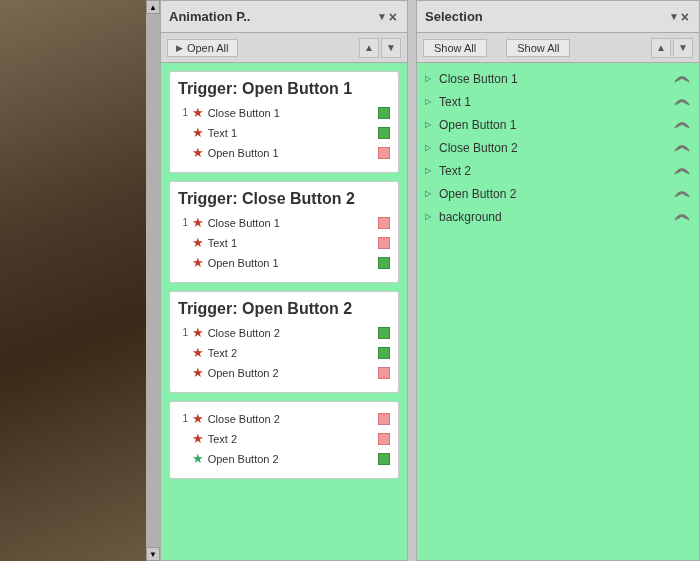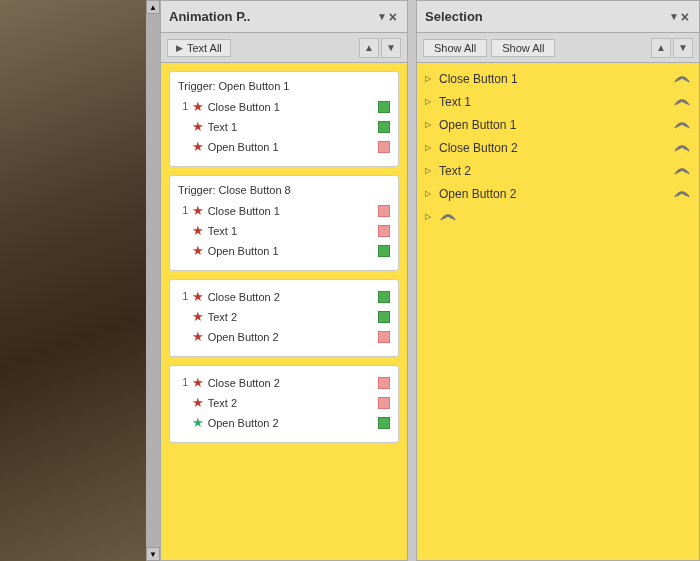--- a/index.html
+++ b/index.html
@@ -52,21 +52,21 @@
 
     
     .main-area {
       flex: 1;
       display: flex;
       flex-direction: row;
     }
 
     
     .panel {
-      background: #fde047;
+      background: #86efac;
       border: 1px solid #aaa;
       display: flex;
       flex-direction: column;
     }
 
     
     .animation-panel {
       width: 248px;
       border-right: 1px solid #aaa;
     }
@@ -162,21 +162,21 @@
       cursor: pointer;
       font-size: 10px;
       color: #555;
     }
 
     
     .selection-toolbar {
       display: flex;
       align-items: center;
       justify-content: center;
-      gap: 4px;
+      gap: 19px;
     }
 
     .sel-btn {
       background: #e8e8e8;
       border: 1px solid #bbb;
       padding: 2px 10px;
       cursor: pointer;
       font-size: 11px;
       color: #333;
     }
@@ -191,22 +191,22 @@
     
     .trigger-group {
       background: white;
       border: 1px solid #ccc;
       border-radius: 3px;
       margin-bottom: 8px;
       padding: 8px;
     }
 
     .trigger-label {
-      font-size: 11px;
-      font-weight: 400;
+      font-size: 16px;
+      font-weight: 700;
       color: #333;
       margin-bottom: 6px;
     }
 
     .anim-row {
       display: flex;
       align-items: center;
       gap: 4px;
       margin-bottom: 3px;
       padding: 1px 0;
@@ -311,21 +311,21 @@
     <div class="panel-header">
       <div class="panel-title-dropdown">
         <span class="panel-title">Animation P..</span>
         <span class="dropdown-arrow">▼</span>
       </div>
       <span class="close-btn">×</span>
     </div>
     <div class="panel-toolbar">
       <button class="play-btn">
         <span class="play-icon">▶</span>
-        <span>Text All</span>
+        <span>Open All</span>
       </button>
       <div class="toolbar-arrows">
         <div class="arrow-btn">▲</div>
         <div class="arrow-btn">▼</div>
       </div>
     </div>
 
     <div class="panel-body">
 
     <div class="trigger-group">
@@ -343,41 +343,42 @@
             <div class="color-dot-green"></div>
           </div>
           <div class="anim-row">
             <span class="anim-number"></span>
             <span class="star-red">★</span>
             <span class="anim-name">Open Button 1</span>
             <div class="color-dot-red"></div>
           </div>
         </div>
         <div class="trigger-group">
-          <div class="trigger-label">Trigger: Close Button 8</div>
+          <div class="trigger-label">Trigger: Close Button 2</div>
           <div class="anim-row">
             <span class="anim-number">1</span>
             <span class="star-red">★</span>
             <span class="anim-name">Close Button 1</span>
             <div class="color-dot-red"></div>
           </div>
           <div class="anim-row">
             <span class="anim-number"></span>
             <span class="star-red">★</span>
             <span class="anim-name">Text 1</span>
             <div class="color-dot-red"></div>
           </div>
           <div class="anim-row">
             <span class="anim-number"></span>
             <span class="star-red">★</span>
             <span class="anim-name">Open Button 1</span>
             <div class="color-dot-green"></div>
           </div>
         </div>
         <div class="trigger-group">
+          <div class="trigger-label">Trigger: Open Button 2</div>
           <div class="anim-row">
             <span class="anim-number">1</span>
             <span class="star-red">★</span>
             <span class="anim-name">Close Button 2</span>
             <div class="color-dot-green"></div>
           </div>
           <div class="anim-row">
             <span class="anim-number"></span>
             <span class="star-red">★</span>
             <span class="anim-name">Text 2</span>
@@ -483,20 +484,21 @@
           <span class="sel-play-icon">▷</span>
           <span class="sel-name">Open Button 2</span>
           <span class="eye-icon"><svg width="18" height="14" viewBox="0 0 18 14" fill="none" xmlns="http://www.w3.org/2000/svg">
     <path d="M2 12 Q9 2 16 12" stroke="#777" stroke-width="1.5" fill="none"></path>
     <path d="M4 11 Q9 4 14 11" stroke="#777" stroke-width="1.5" fill="none"></path>
     <path d="M6 10 Q9 6 12 10" stroke="#777" stroke-width="1.5" fill="none"></path>
   </svg></span>
         </div>
         <div class="sel-row">
           <span class="sel-play-icon">▷</span>
+          <span class="sel-name">background</span>
           <span class="eye-icon"><svg width="18" height="14" viewBox="0 0 18 14" fill="none" xmlns="http://www.w3.org/2000/svg">
     <path d="M2 12 Q9 2 16 12" stroke="#777" stroke-width="1.5" fill="none"></path>
     <path d="M4 11 Q9 4 14 11" stroke="#777" stroke-width="1.5" fill="none"></path>
     <path d="M6 10 Q9 6 12 10" stroke="#777" stroke-width="1.5" fill="none"></path>
   </svg></span>
         </div>
       </div>
   </div>
 
 </div>

